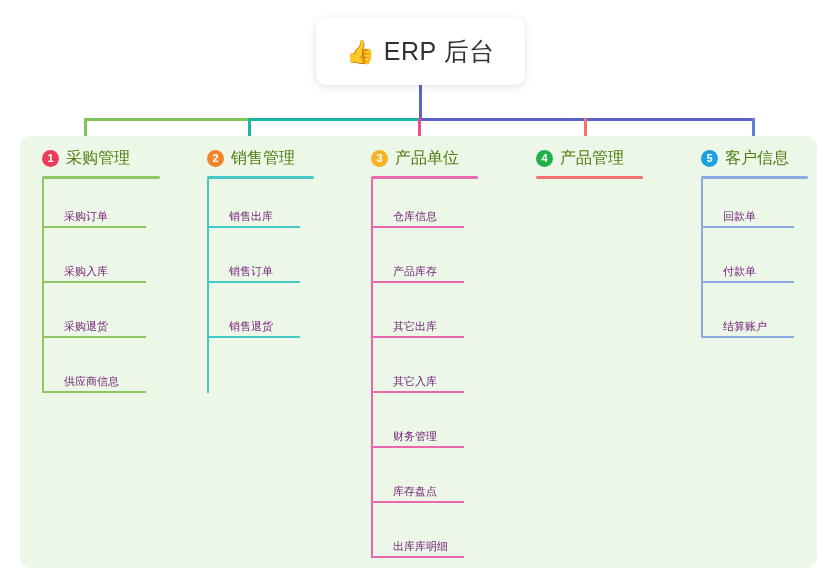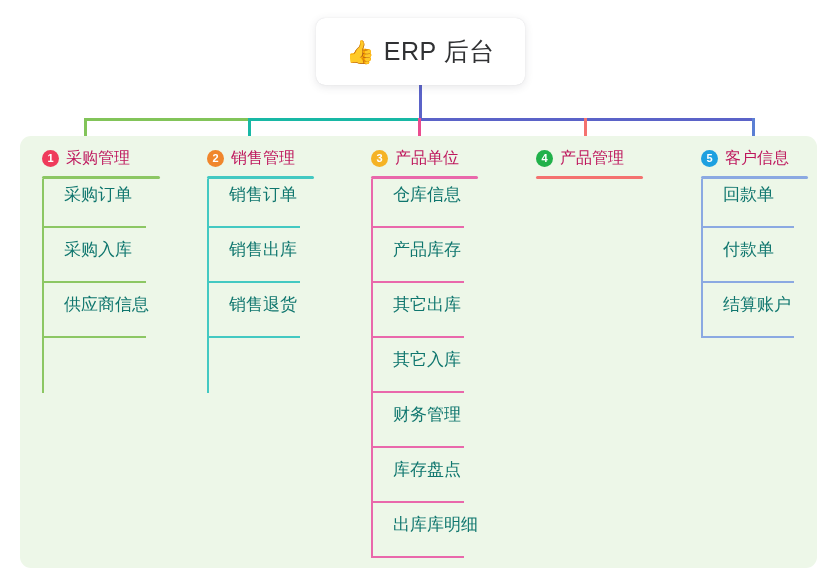--- a/index.html
+++ b/index.html
@@ -86,21 +86,21 @@
     color: #ffffff;
     font-size: 11px;
     line-height: 17px;
     text-align: center;
     font-weight: bold;
     flex: none;
     margin-right: 7px;
   }
   .col-title {
     font-size: 16px;
-    color: #be185d;
+    color: #4d7c0f;
   }
   .head-rule {
     height: 3px;
     border-radius: 2px;
     margin-top: 5px;
   }
 
   
   .leaf-list {
     position: relative;
@@ -113,23 +113,23 @@
     width: 2px;
   }
   .leaf {
     position: relative;
     height: 55px;
     box-sizing: border-box;
   }
   .leaf-label {
     position: absolute;
     left: 22px;
-    bottom: 28px;
-    font-size: 17px;
-    color: #0f766e;
+    bottom: 10px;
+    font-size: 11px;
+    color: #701a75;
     white-space: nowrap;
   }
   .leaf-rule {
     position: absolute;
     left: 0;
     bottom: 6px;
     height: 2px;
   }
 </style>
 </head>
@@ -170,42 +170,46 @@
           <div class="spine" style="background: rgb(140, 199, 99); height: 214px;"></div>
           <div class="leaf">
             <span class="leaf-label">采购订单</span>
             <div class="leaf-rule" style="background: rgb(140, 199, 99); width: 104px;"></div>
           </div>
           <div class="leaf">
             <span class="leaf-label">采购入库</span>
             <div class="leaf-rule" style="background: rgb(140, 199, 99); width: 104px;"></div>
           </div>
           <div class="leaf">
+            <span class="leaf-label">采购退货</span>
+            <div class="leaf-rule" style="background: rgb(140, 199, 99); width: 104px;"></div>
+          </div>
+          <div class="leaf">
             <span class="leaf-label">供应商信息</span>
             <div class="leaf-rule" style="background: rgb(140, 199, 99); width: 104px;"></div>
           </div>
         </div>
       </div>
       <div class="column" style="left: 207px; width: 107px;">
         <div class="col-head">
           <span class="badge" style="background: rgb(240, 134, 44);">2</span>
           <span class="col-title">销售管理</span>
         </div>
         <div class="head-rule" style="background: rgb(67, 201, 194); width: 107px;"></div>
         <div class="leaf-list">
           <div class="spine" style="background: rgb(67, 201, 194); height: 214px;"></div>
           <div class="leaf">
+            <span class="leaf-label">销售出库</span>
+            <div class="leaf-rule" style="background: rgb(67, 201, 194); width: 93px;"></div>
+          </div>
+          <div class="leaf">
             <span class="leaf-label">销售订单</span>
             <div class="leaf-rule" style="background: rgb(67, 201, 194); width: 93px;"></div>
           </div>
           <div class="leaf">
-            <span class="leaf-label">销售出库</span>
-            <div class="leaf-rule" style="background: rgb(67, 201, 194); width: 93px;"></div>
-          </div>
-          <div class="leaf">
             <span class="leaf-label">销售退货</span>
             <div class="leaf-rule" style="background: rgb(67, 201, 194); width: 93px;"></div>
           </div>
         </div>
       </div>
       <div class="column" style="left: 371px; width: 107px;">
         <div class="col-head">
           <span class="badge" style="background: rgb(245, 179, 37);">3</span>
           <span class="col-title">产品单位</span>
         </div>

